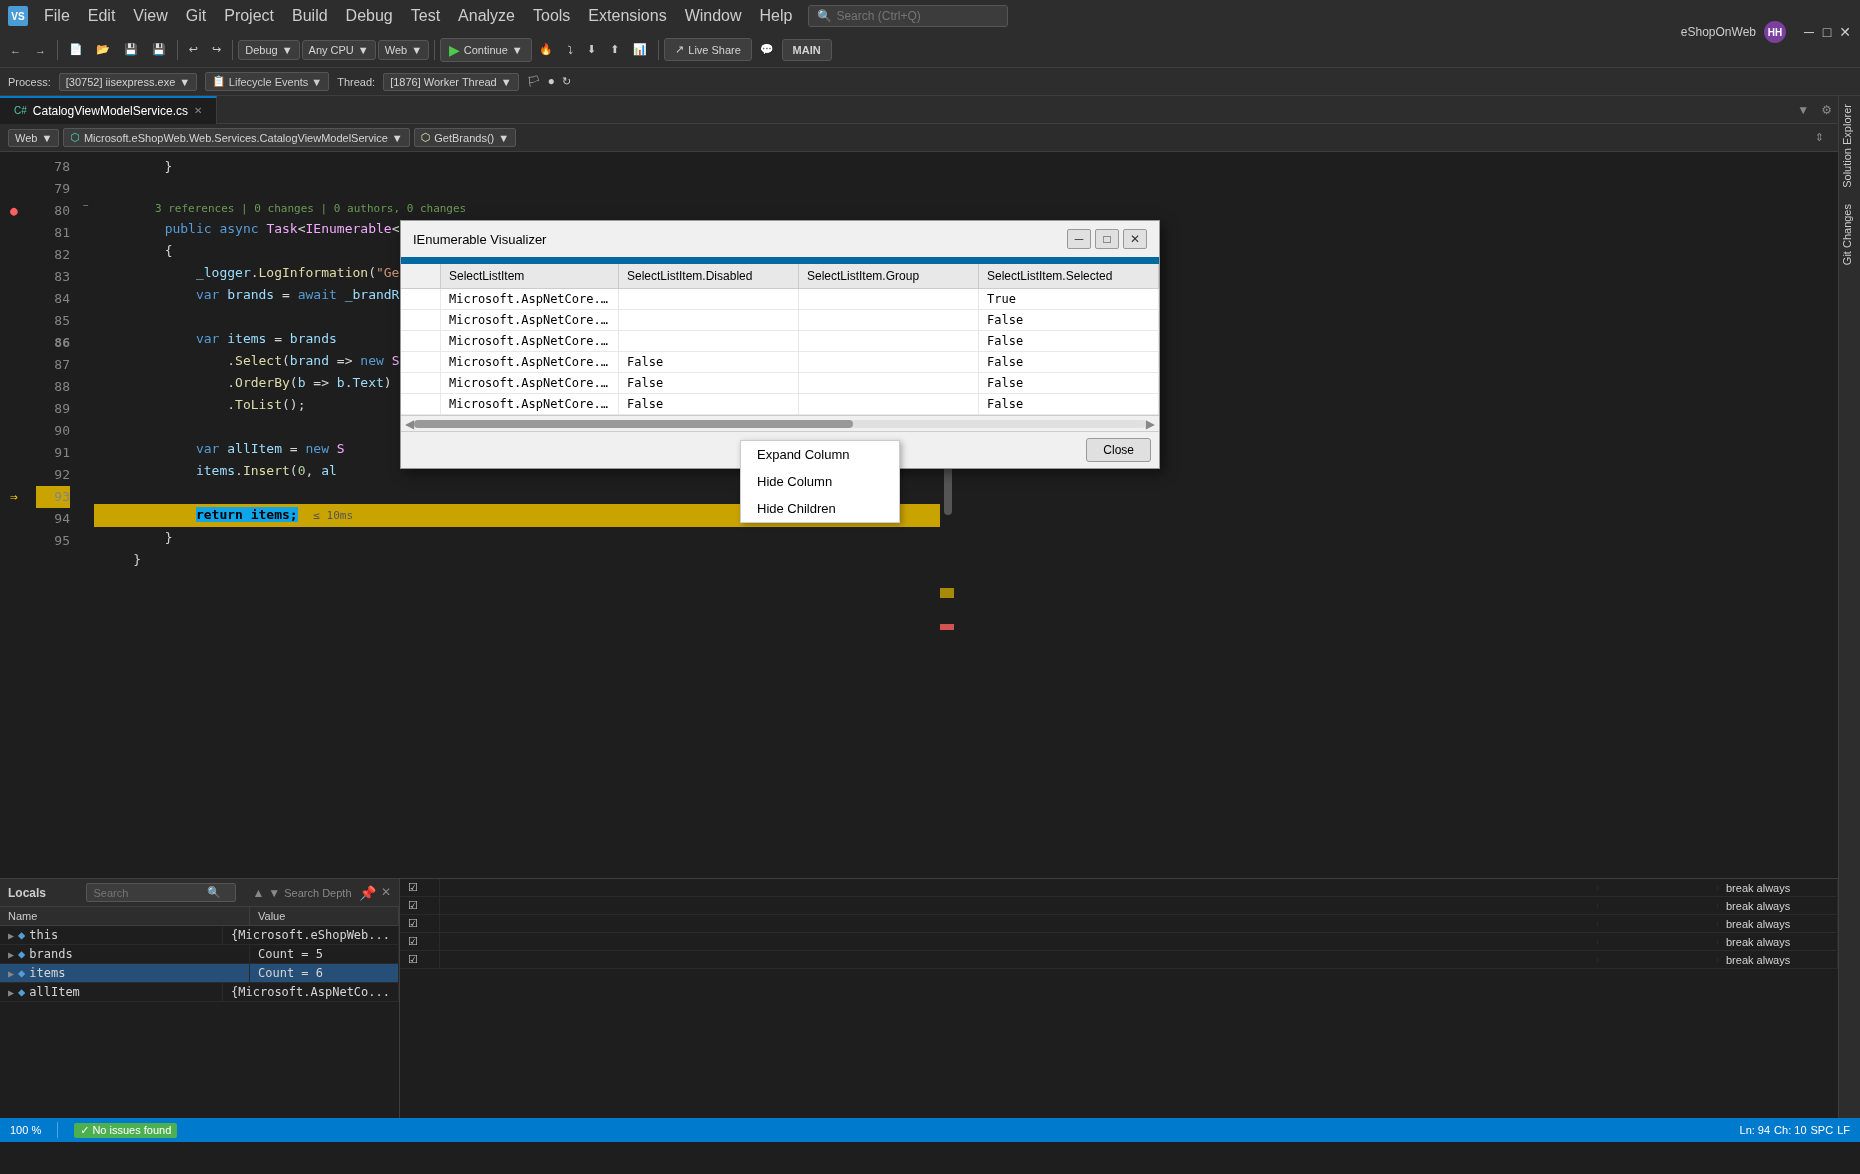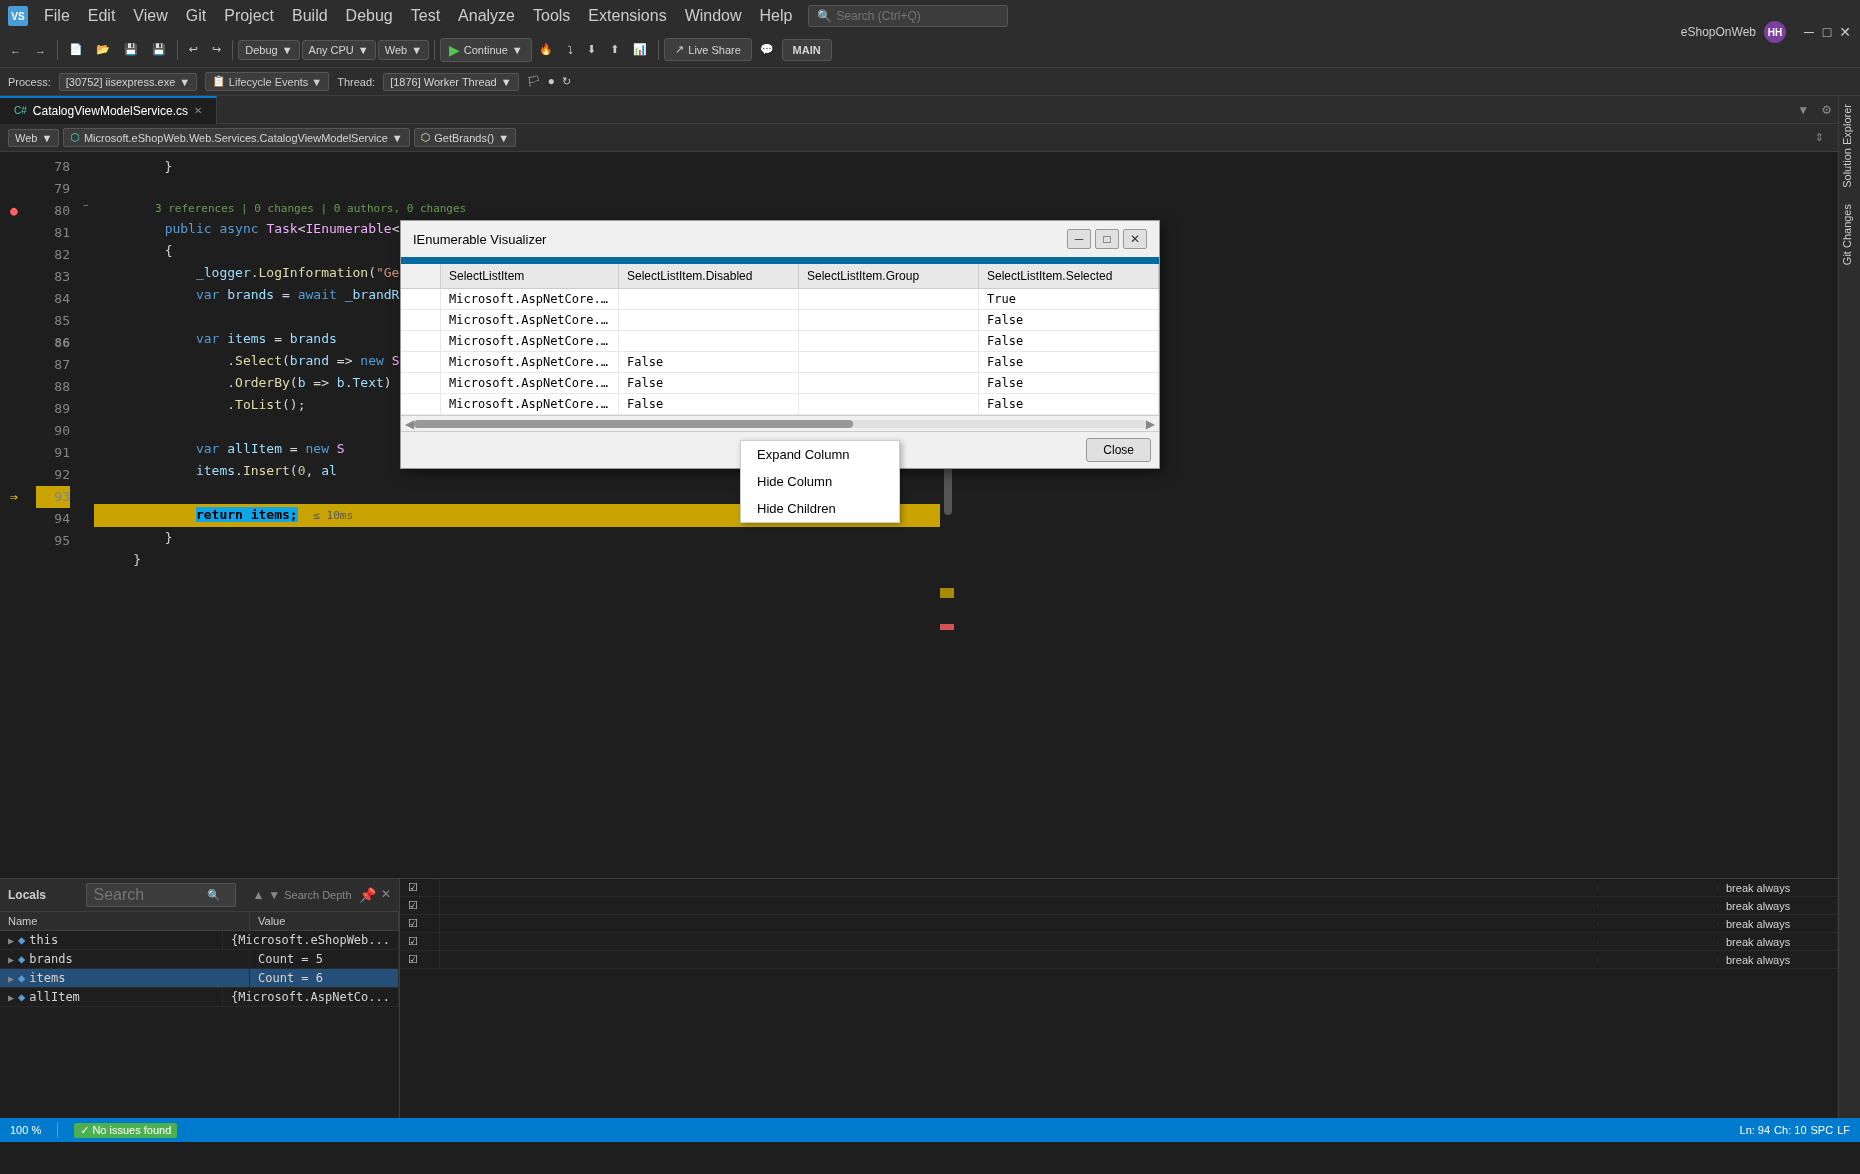--- a/index.html
+++ b/index.html
@@ -58,21 +58,21 @@
     .punct { color: #d4d4d4; }
 
     
     .status-bar { background: #007acc; height: 24px; display: flex; align-items: center; padding: 0 10px; gap: 16px; font-size: 11px; color: white; }
     .status-item { display: flex; align-items: center; gap: 4px; }
     .status-ok { background: #4caf50; color: white; padding: 1px 6px; border-radius: 2px; display: flex; align-items: center; gap: 3px; }
     .sidebar-tab-vertical { writing-mode: vertical-rl; transform: rotate(180deg); padding: 8px 2px; cursor: pointer; color: #cccccc; font-size: 11px; white-space: nowrap; }
     .locals-header { background: #2d2d2d; padding: 4px 8px; display: flex; align-items: center; gap: 8px; border-bottom: 1px solid #3e3e3e; }
     .locals-title { font-weight: bold; color: #cccccc; }
     .locals-search { background: #3c3c3c; border: 1px solid #555; border-radius: 2px; padding: 2px 6px; color: #d4d4d4; font-size: 11px; width: 150px; display: flex; align-items: center; gap: 4px; }
-    .locals-search input { background: transparent; border: none; outline: none; color: #d4d4d4; font-size: 16px; width: 110px; }
+    .locals-search input { background: transparent; border: none; outline: none; color: #d4d4d4; font-size: 11px; width: 110px; }
     .locals-table { flex: 1; overflow: hidden; font-family: 'Consolas', monospace; font-size: 12px; }
     .locals-col-header { display: flex; background: #2d2d2d; border-bottom: 1px solid #3e3e3e; }
     .locals-col { padding: 3px 8px; color: #cccccc; font-size: 11px; border-right: 1px solid #3e3e3e; }
     .locals-col.name { width: 250px; }
     .locals-col.value { flex: 1; }
     .locals-row { display: flex; border-bottom: 1px solid #2a2a2a; }
     .locals-row.selected { background: #264f78; }
     .locals-cell { padding: 2px 8px; border-right: 1px solid #2a2a2a; font-size: 12px; }
     .locals-cell.name { width: 250px; display: flex; align-items: center; gap: 4px; }
     .locals-cell.value { flex: 1; }

